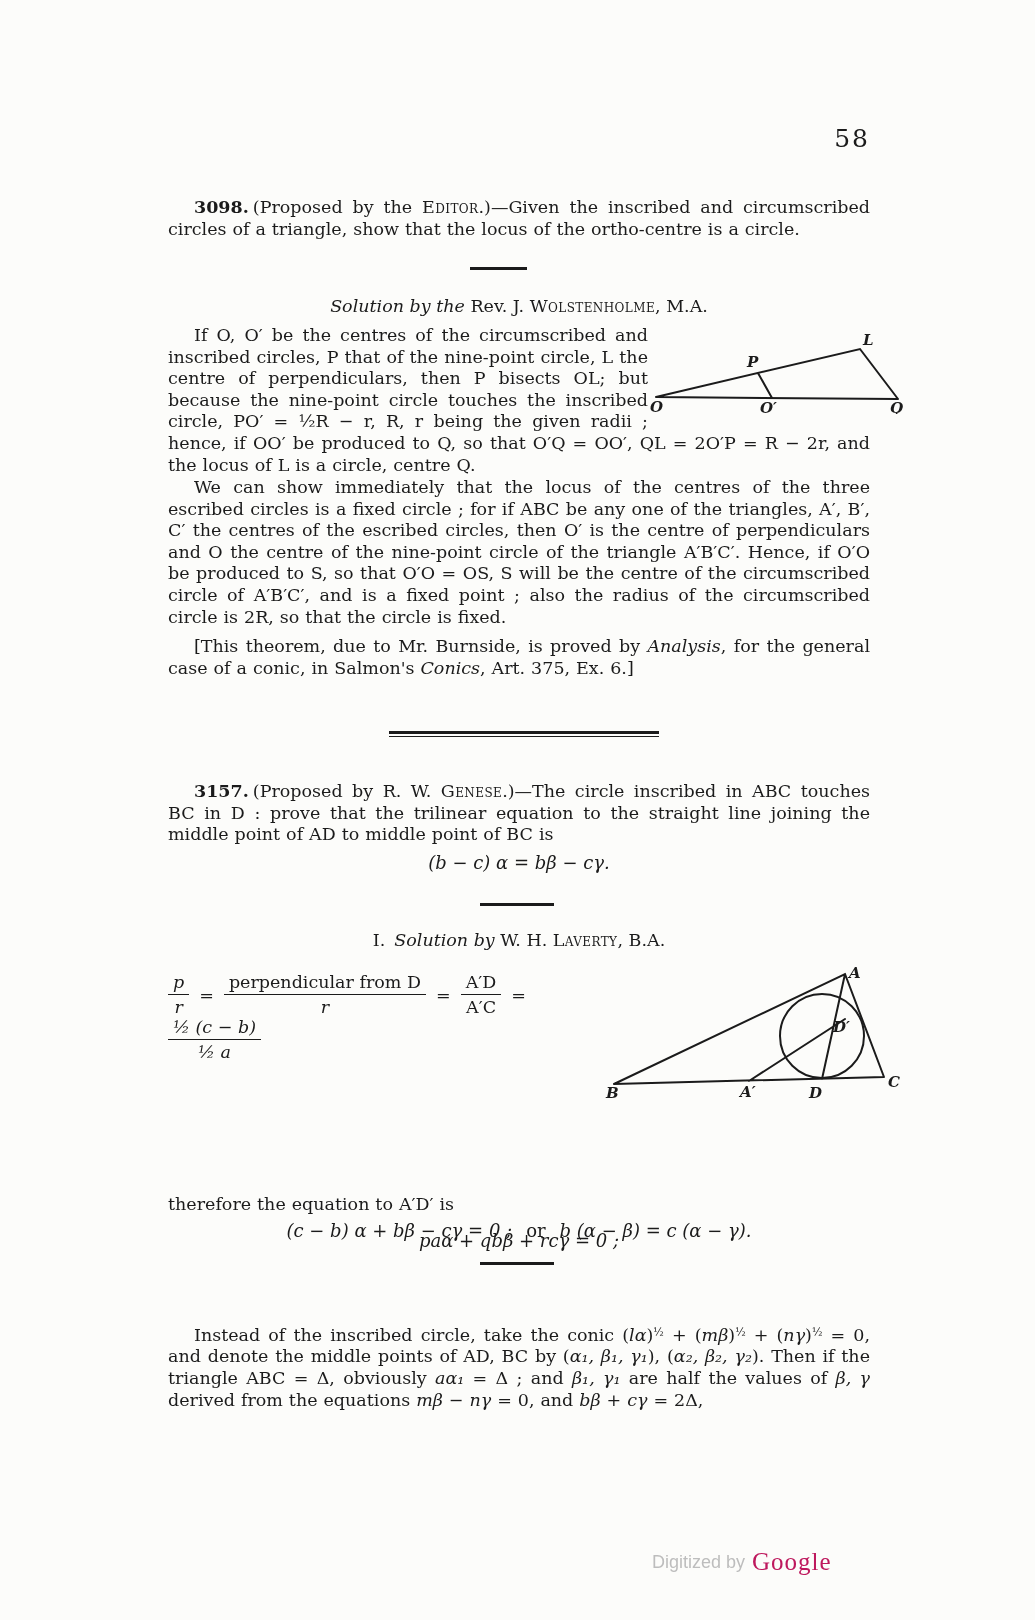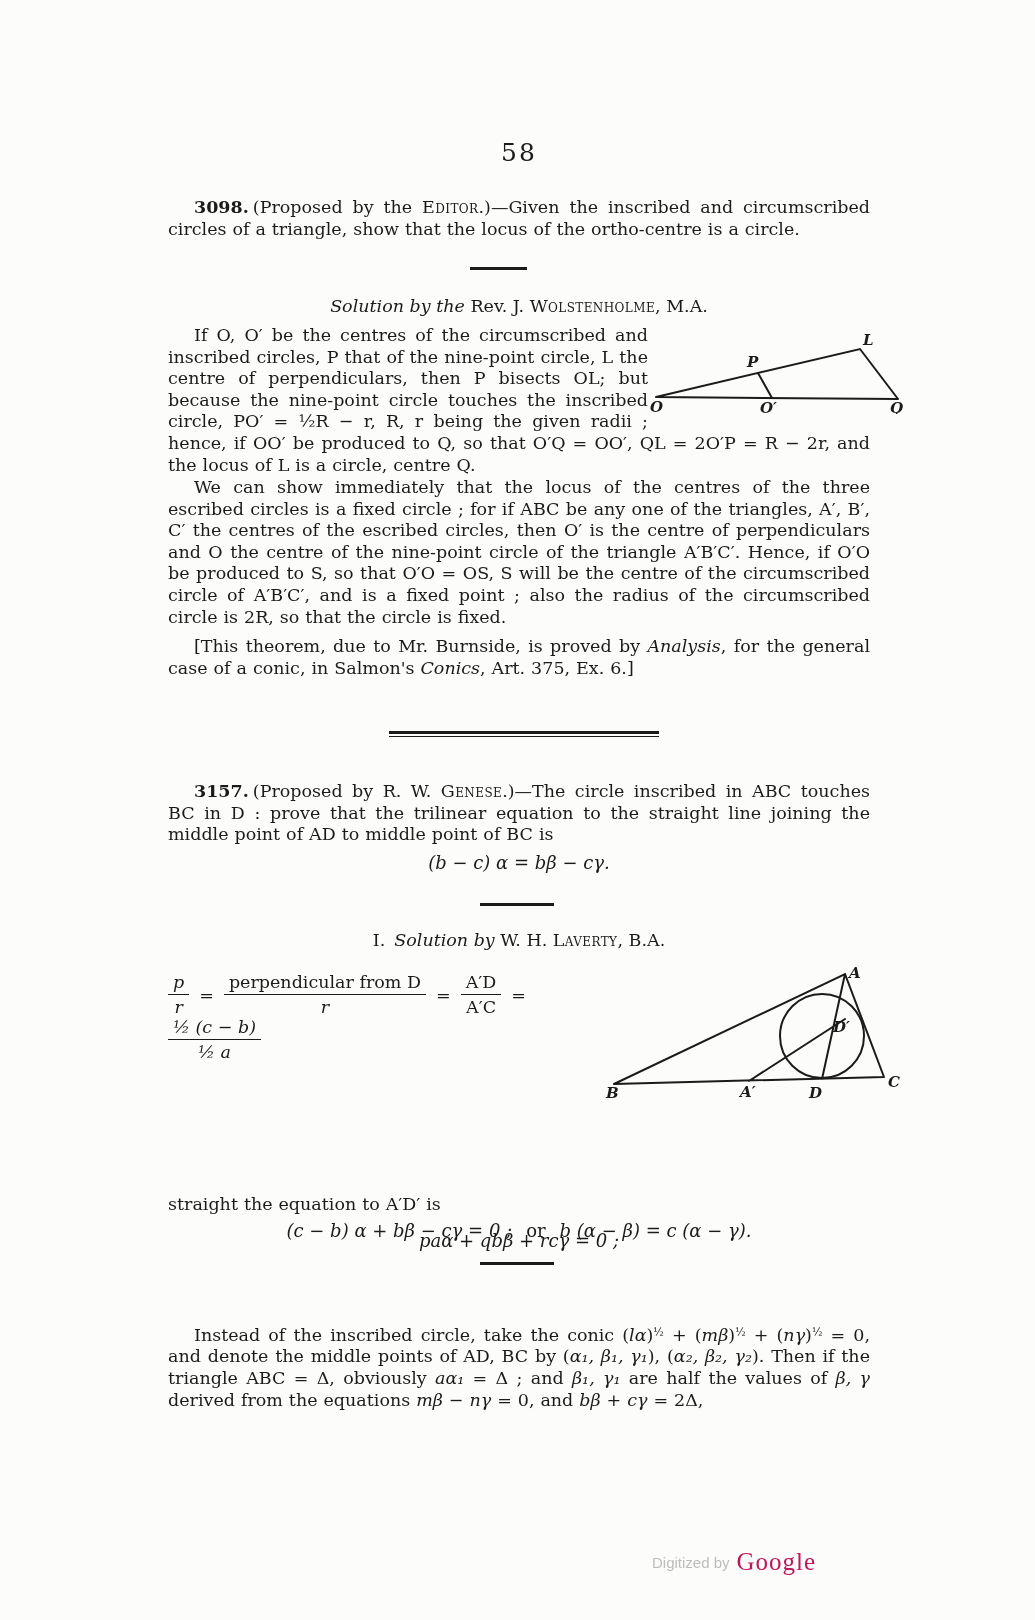--- a/index.html
+++ b/index.html
@@ -15,42 +15,42 @@
   .sec { position:absolute; left:168px; width:702px; }
   .para {
     margin:0; font-size:17.5px; line-height:21.6px;
     text-align:justify; text-indent:26px; word-spacing:0.4px;
   }
   .noindent { text-indent:0; }
   .center { text-align:center; }
   .italic { font-style:italic; }
   .sc { font-variant:small-caps; letter-spacing:0.4px; }
   .probnum { font-weight:bold; margin-right:4px; }
-  .pageno { top:138px; text-align:center; font-size:25px; letter-spacing:2px; }
+  .pageno { top:124px; text-align:right; font-size:25px; letter-spacing:2px; }
   .heading { font-size:17.5px; }
   .numeral { margin-right:9px; }
   .rule { position:absolute; background:#1b1b1b; }
   .doublerule { position:absolute; }
   .doublerule .dr1 { height:2.5px; background:#1b1b1b; }
   .doublerule .dr2 { height:1.2px; background:#1b1b1b; margin-top:2.5px; }
   .fig { shape-outside:border-box; }
   .fig1 { float:right; width:260px; height:95px; margin:-6px -38px 10px 14px; }
   .fig2 { float:right; width:300px; height:140px; margin:2px -32px 6px 12px; }
   svg .stroke { stroke:#1b1b1b; stroke-width:2; fill:none; stroke-linecap:round; }
   svg text { font-family:"DejaVu Serif", serif; font-style:italic; font-weight:bold; font-size:15px; fill:#1b1b1b; }
   .eq { font-size:18px; }
   .orword { padding:0 14px; }
   .eqline { margin-top:10px; font-size:17.5px; text-align:left; }
   .eqs { padding:0 10px; vertical-align:middle; }
   .frac { display:inline-block; text-align:center; vertical-align:middle; }
   .frac .num { display:block; border-bottom:1.5px solid #1b1b1b; padding:0 5px 2px; }
   .frac .den { display:block; padding-top:2px; }
   .sup { font-size:0.62em; vertical-align:0.45em; }
   .watermark { position:absolute; left:652px; top:1548px; display:flex; align-items:center; }
-  .wm-pre { font-family:"Liberation Sans", sans-serif; font-size:15px; color:#bdbdbd; margin-right:7px; }
+  .wm-pre { font-family:"Liberation Sans", sans-serif; font-size:18px; color:#bdbdbd; margin-right:7px; }
   .wm-logo { font-family:Liberation Serif, serif; font-size:25px; color:#be185d; letter-spacing:1px; }
 </style>
 </head>
 <body>
 
 <div class="page">
 
   <div class="sec pageno">
     <span>58</span>
   </div>
@@ -123,21 +123,21 @@
       <span class="frac"><span class="num italic">p</span><span class="den italic">r</span></span><span class="eqs">=</span><span class="frac"><span class="num">perpendicular from D</span><span class="den italic">r</span></span><span class="eqs">=</span><span class="frac"><span class="num">A′D</span><span class="den">A′C</span></span><span class="eqs">=</span><span class="frac"><span class="num italic">½ (c − b)</span><span class="den italic">½ a</span></span>
     </div>
   </div>
 
 
   <div class="sec center" style="top:1230px">
     <span class="eq italic">paα + qbβ + rcγ = 0 ;</span>
   </div>
 
   <div class="sec" style="top:1194px">
-    <p class="para noindent">straight the equation to A′D′ is</p>
+    <p class="para noindent">therefore the equation to A′D′ is</p>
   </div>
 
   <div class="sec center" style="top:1220px">
     <span class="eq italic">(c − b) α + bβ − cγ = 0 ;</span><span class="eq orword">or</span><span class="eq italic">b (α − β) = c (α − γ).</span>
   </div>
 
   <div class="rule" style="left:480px;top:1262px;width:74px;height:3px"></div>
 
 
   <div class="sec" style="top:1322px">

